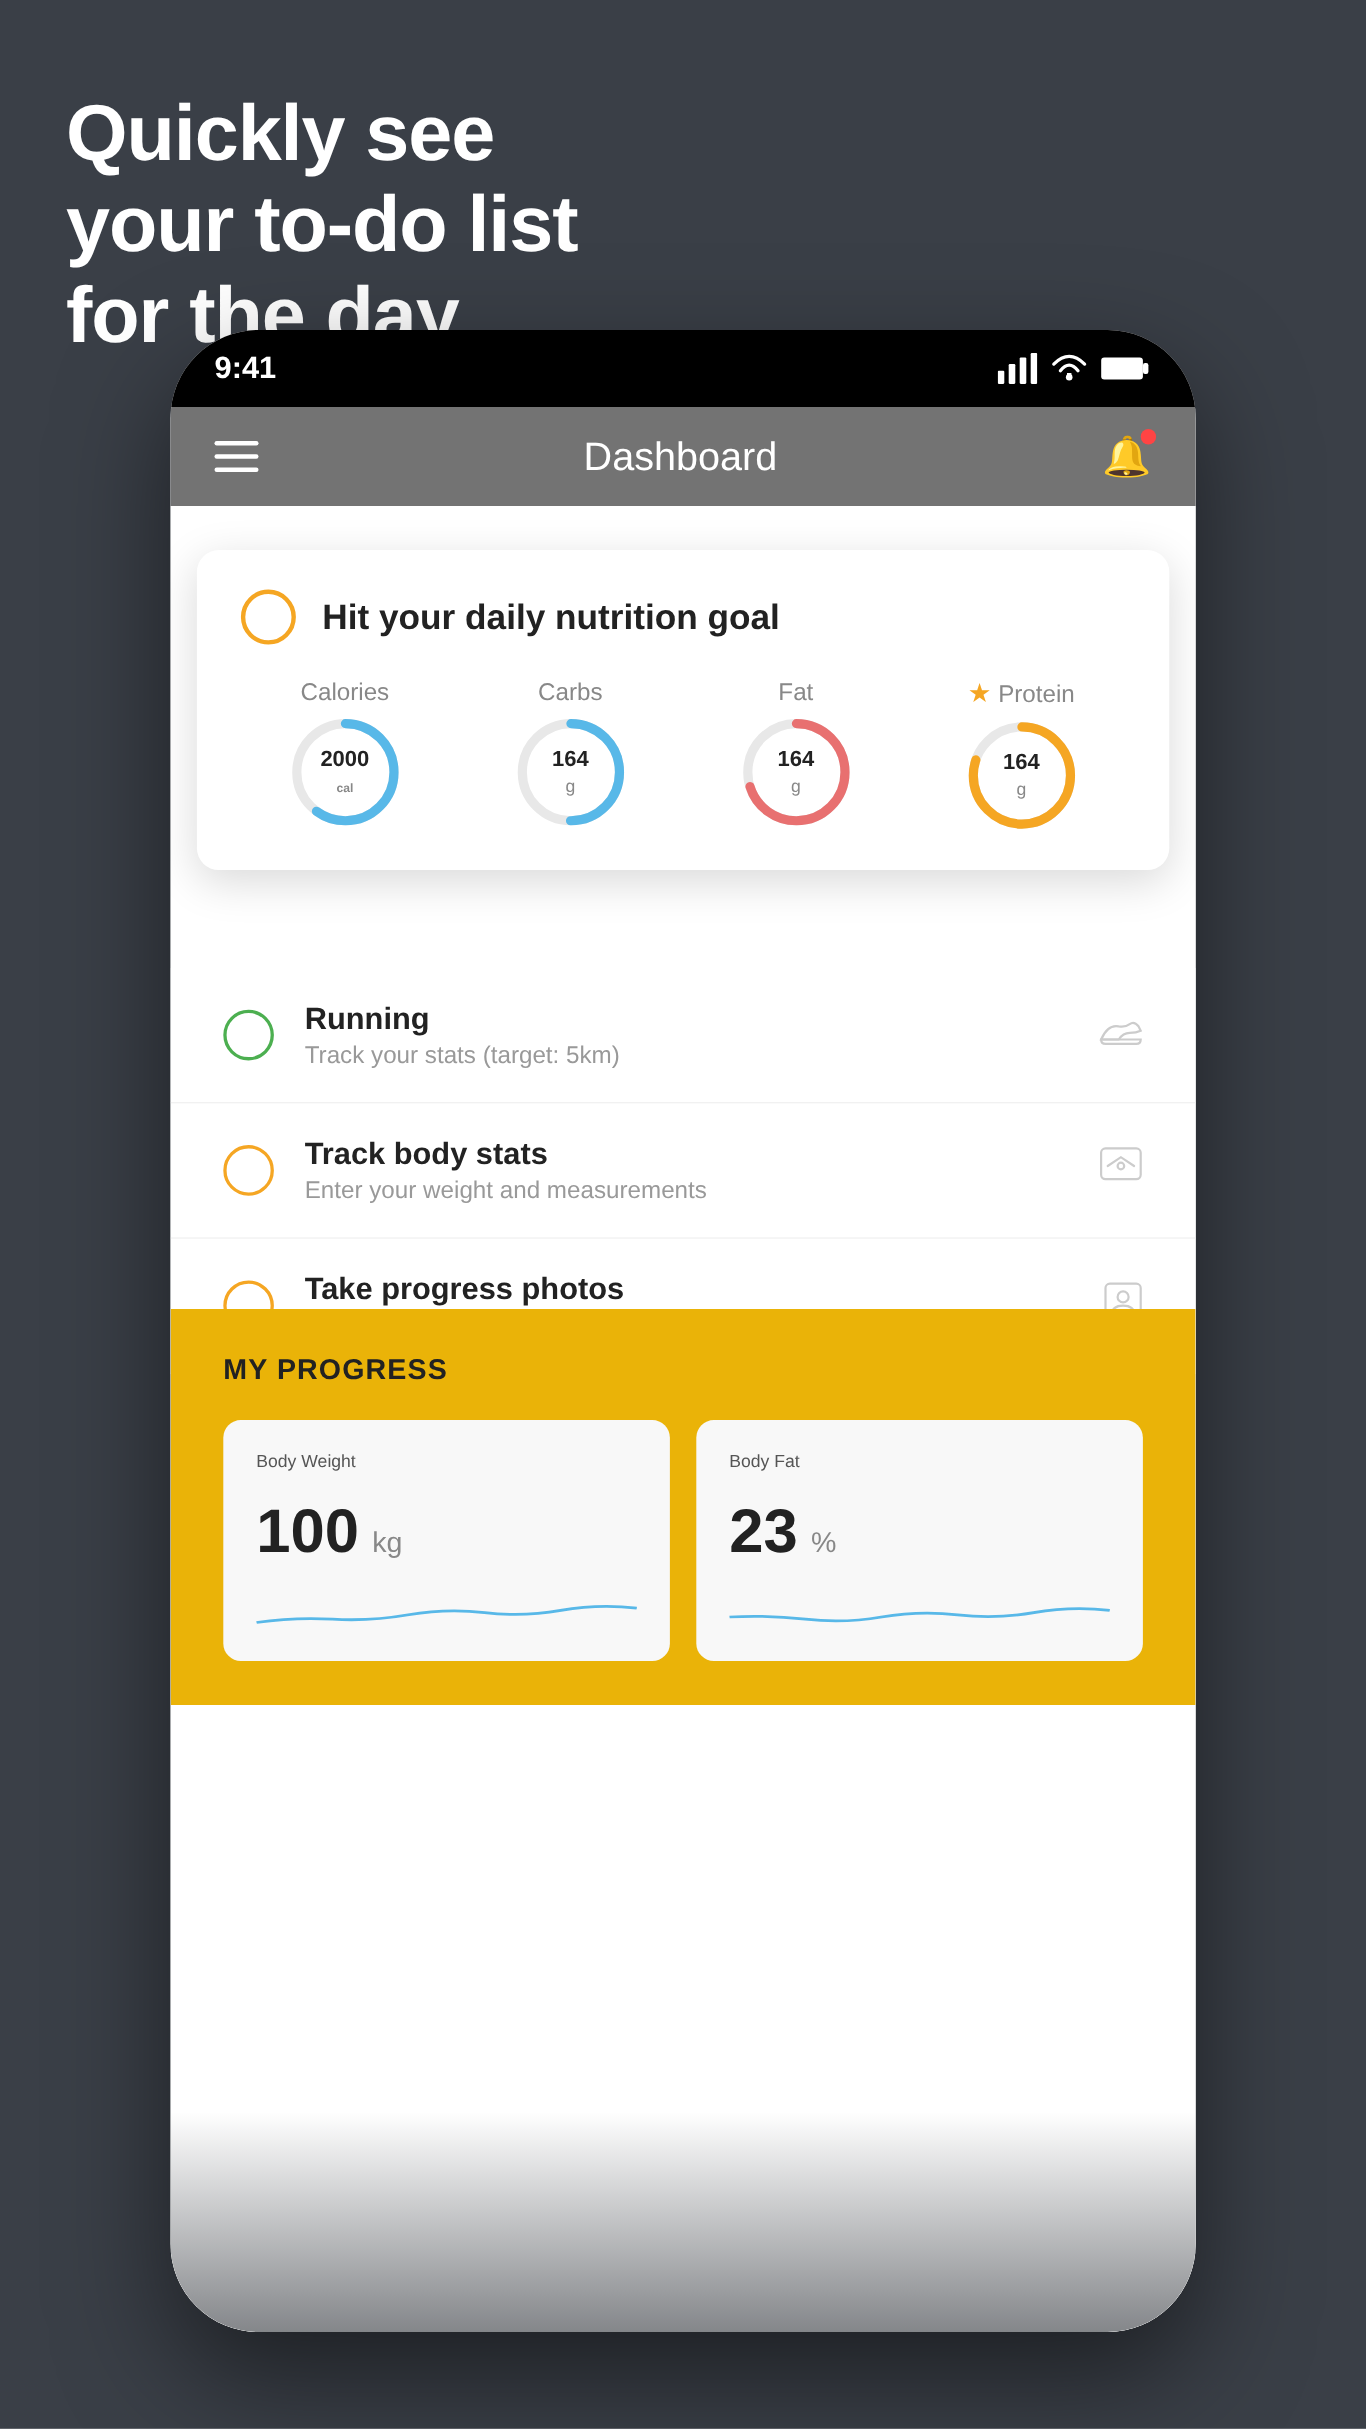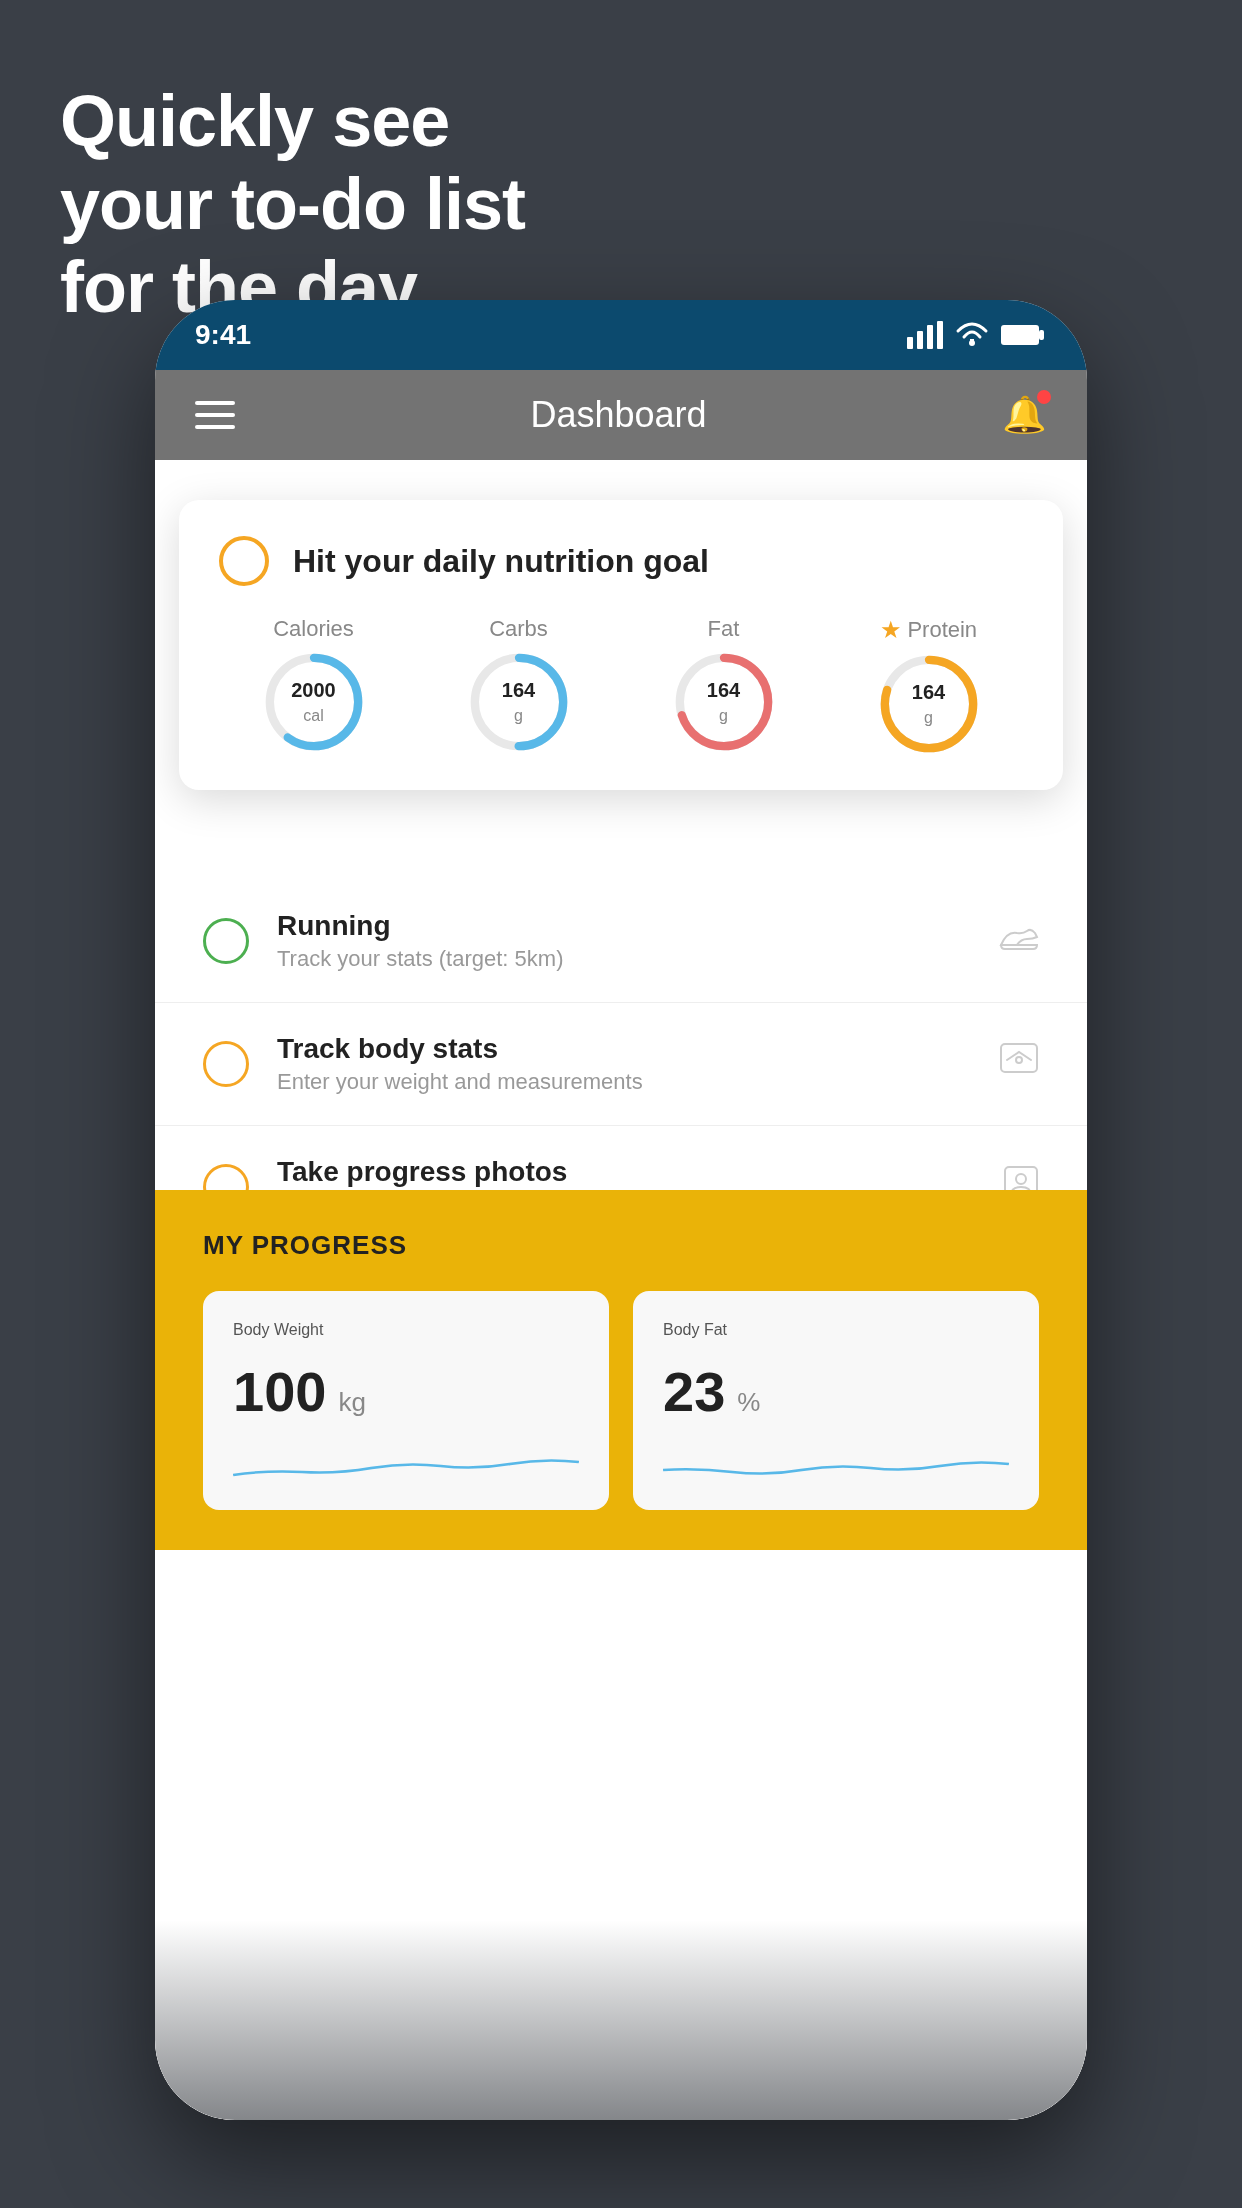--- a/index.html
+++ b/index.html
@@ -33,21 +33,21 @@
       width: 932px;
       height: 1820px;
       background: #f2f2f2;
       border-radius: 80px;
       overflow: hidden;
       box-shadow: 0 40px 100px rgba(0,0,0,0.5);
     }
 
     
     .status-bar {
-      background: #0c4a6e;
+      background: #000000;
       height: 70px;
       display: flex;
       align-items: center;
       justify-content: space-between;
       padding: 0 40px;
       color: white;
       font-size: 28px;
       font-weight: 600;
     }
 
@@ -397,21 +397,21 @@
       </div>
       <div class="nutrition-stats">
 
         <div class="stat-item">
           <span class="stat-label">Calories</span>
           <div class="donut-container">
             <svg viewBox="0 0 36 36">
               <circle cx="18" cy="18" r="15.9" fill="none" stroke="#e8e8e8" stroke-width="3"></circle>
               <circle cx="18" cy="18" r="15.9" fill="none" stroke="#58b8e8" stroke-width="3" stroke-dasharray="60 40" stroke-linecap="round"></circle>
             </svg>
-            <div class="donut-text">2000<br><span style="font-size:16px;font-weight:400;color:#888">cal</span></div>
+            <div class="donut-text">2000<br><span style="font-size:11px;font-weight:700;color:#888">cal</span></div>
           </div>
         </div>
 
         <div class="stat-item">
           <span class="stat-label">Carbs</span>
           <div class="donut-container">
             <svg viewBox="0 0 36 36">
               <circle cx="18" cy="18" r="15.9" fill="none" stroke="#e8e8e8" stroke-width="3"></circle>
               <circle cx="18" cy="18" r="15.9" fill="none" stroke="#58b8e8" stroke-width="3" stroke-dasharray="50 50" stroke-linecap="round"></circle>
             </svg>

